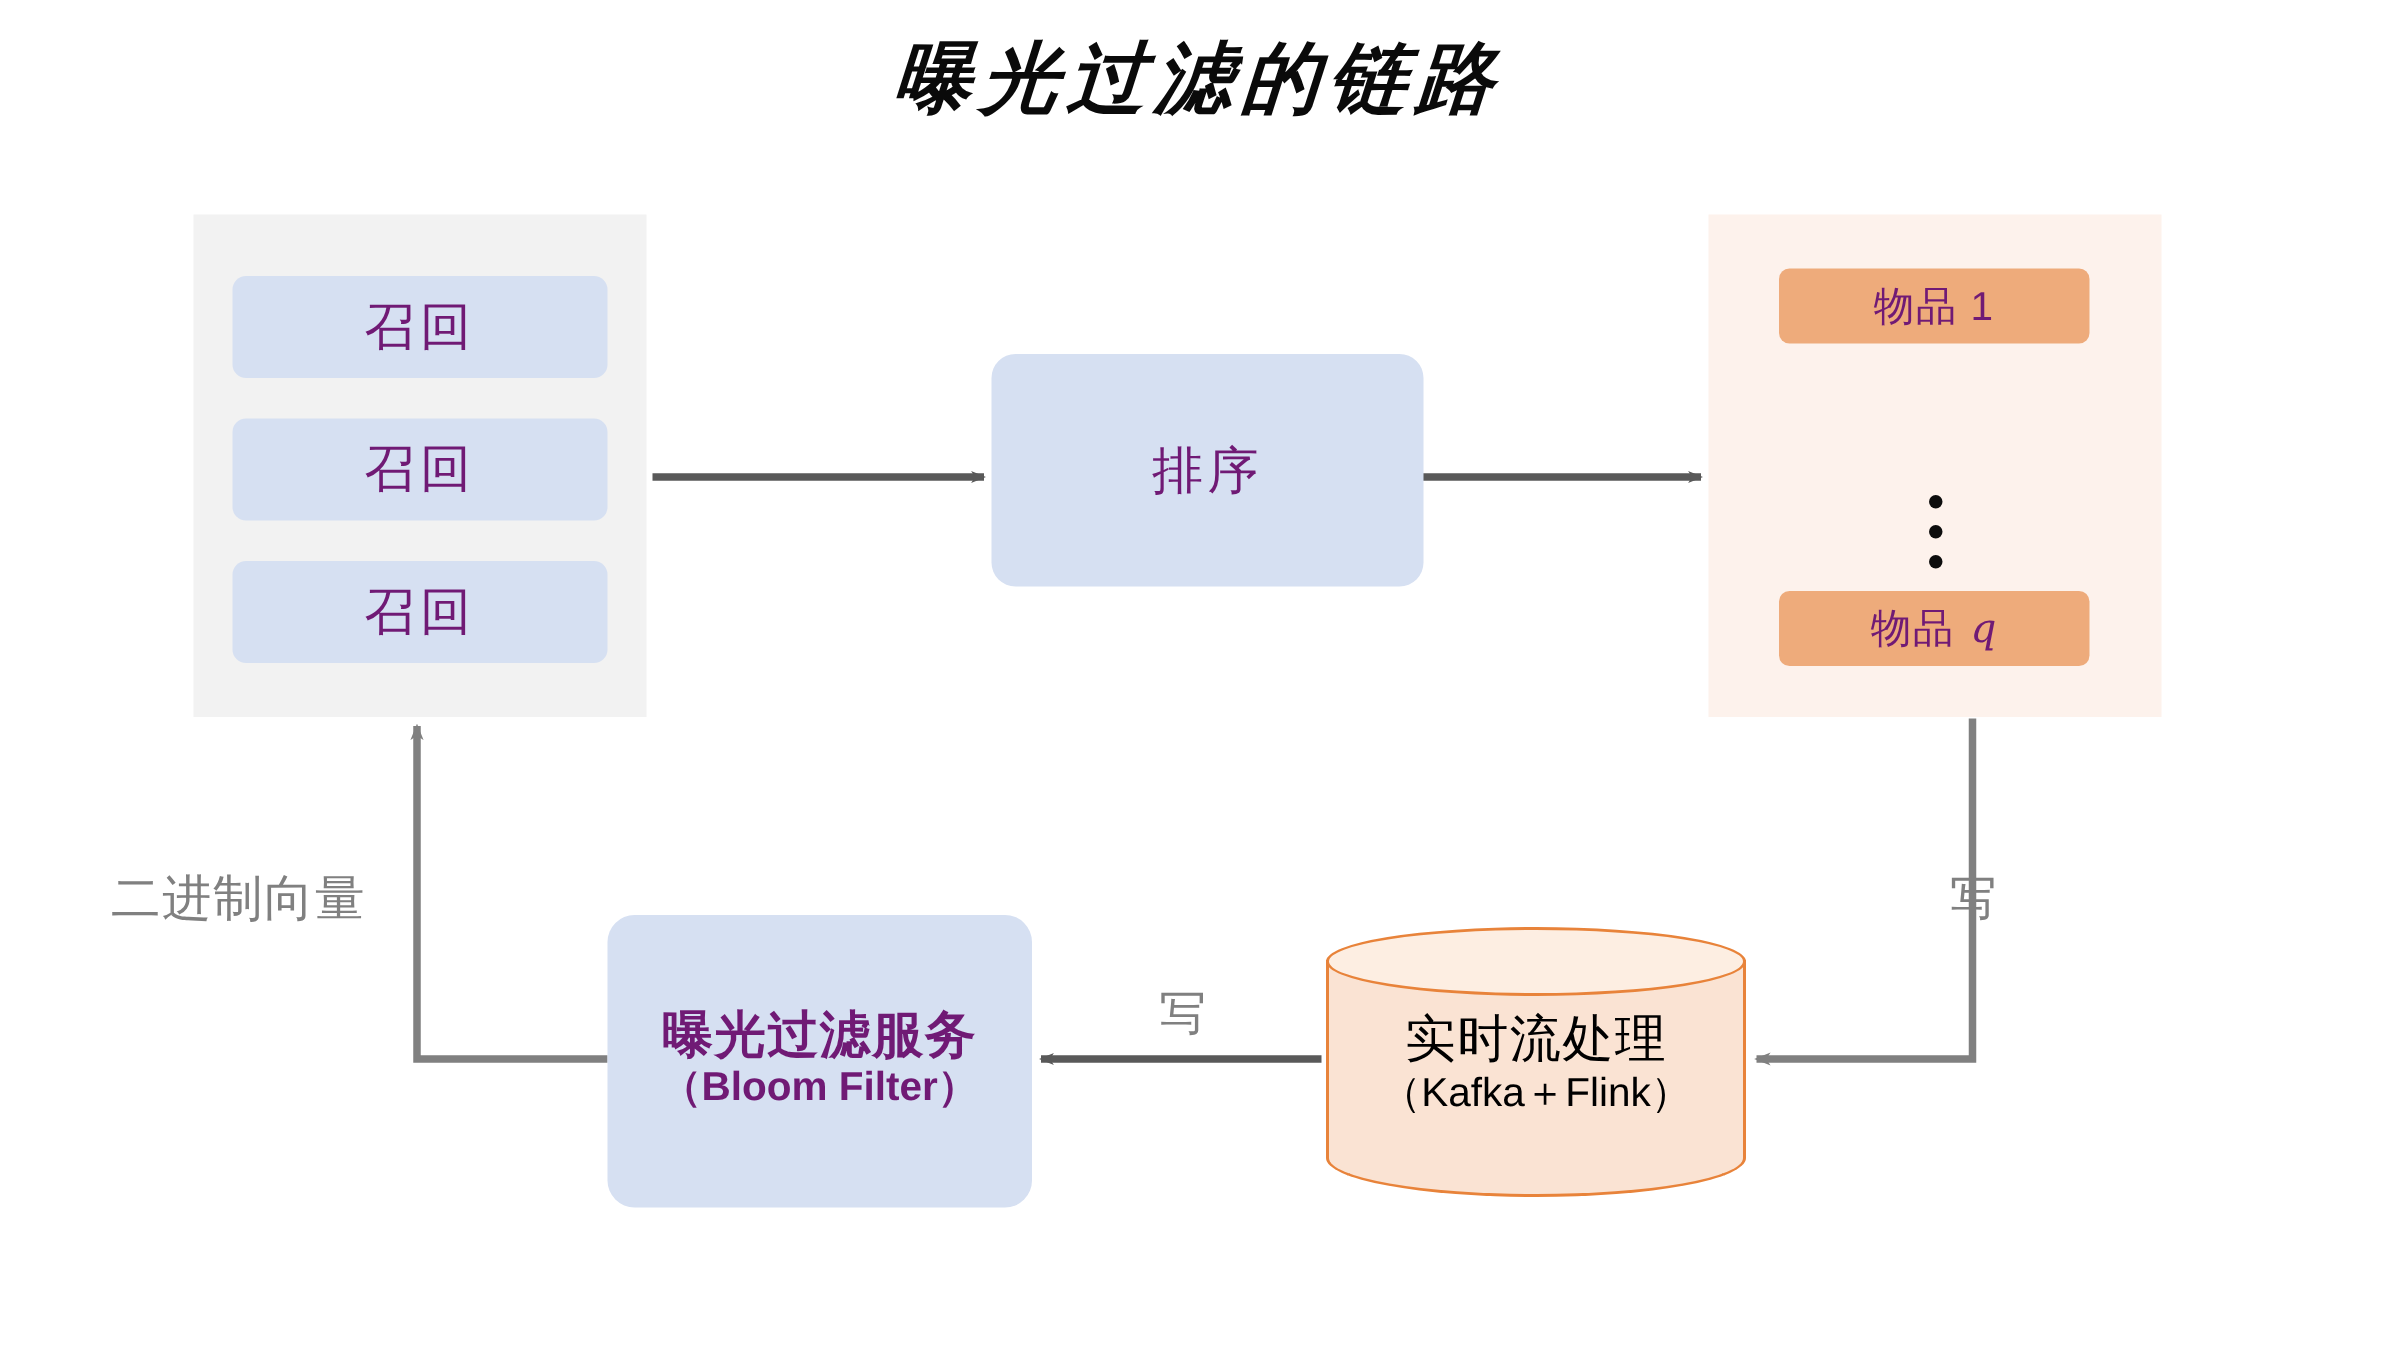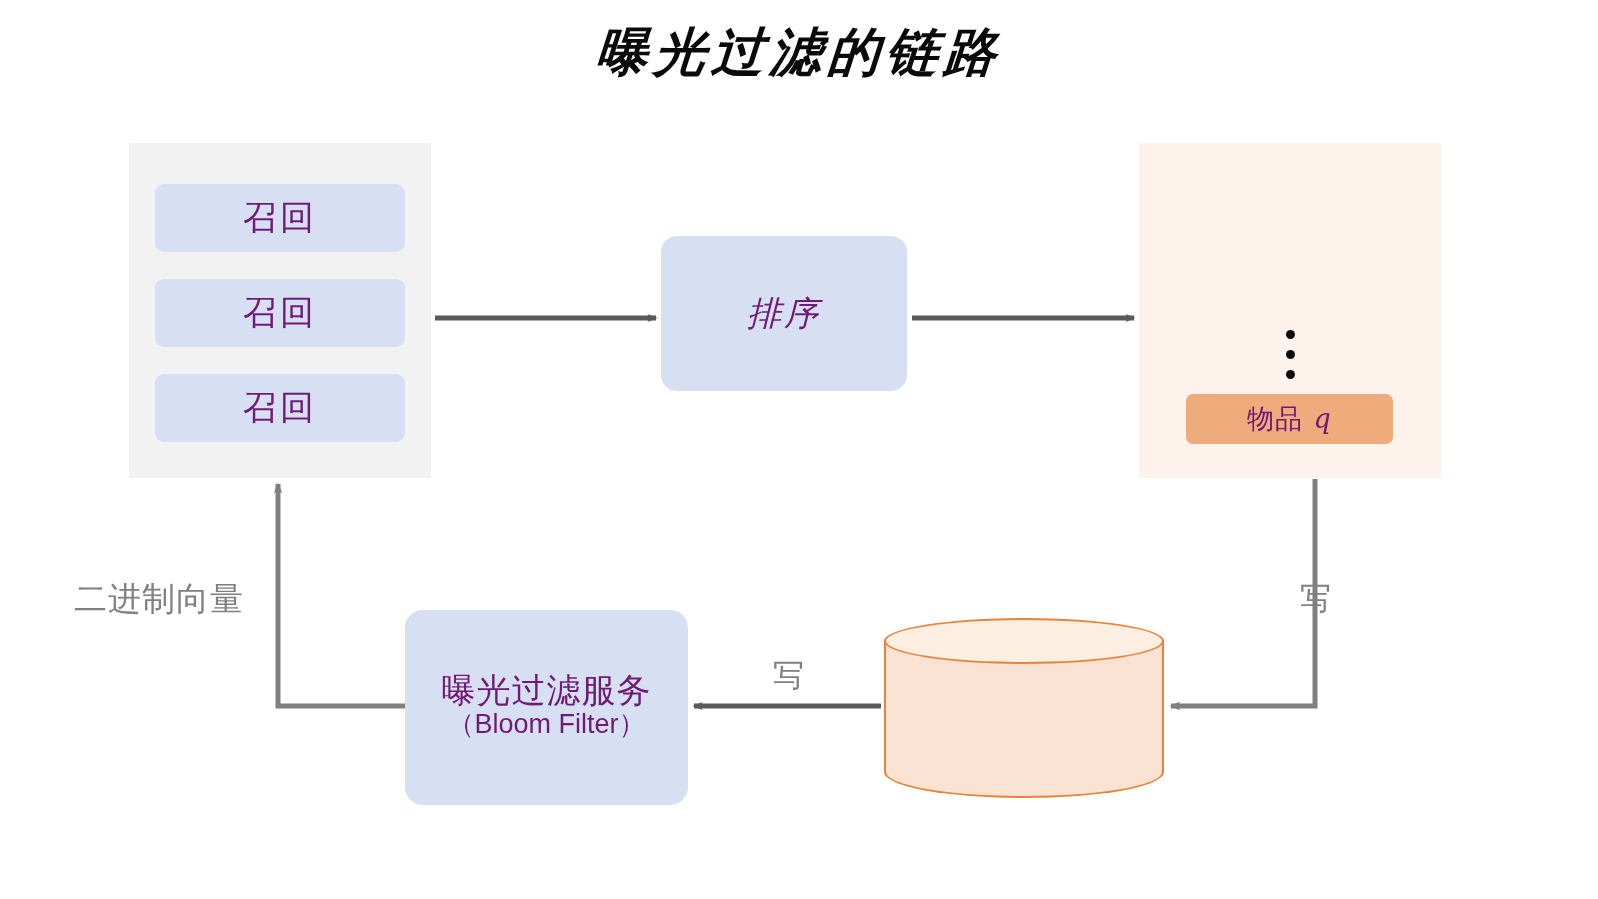--- a/index.html
+++ b/index.html
@@ -74,27 +74,26 @@
     font-size: 34px;
     letter-spacing: 3px;
   }
   #recall-1 { top: 184px; }
   #recall-2 { top: 279px; }
   #recall-3 { top: 374px; }
 
   #rank-box {
     left: 661px;
     top: 236px;
-    width: 246px;
+    width: 288px;
     height: 155px;
     background: #d6e0f2;
     border-radius: 16px;
     font-size: 34px;
     letter-spacing: 3px;
-    font-style: italic;
   }
 
   .item-box {
     left: 1186px;
     width: 207px;
     height: 50px;
     background: #eeab7b;
     border-radius: 7px;
     font-size: 27px;
     letter-spacing: 1px;
@@ -125,20 +124,21 @@
     background: #0d0d0d;
   }
 
   #bloom-box {
     left: 405px;
     top: 610px;
     width: 283px;
     height: 195px;
     background: #d6e0f2;
     border-radius: 18px;
+    font-weight: bold;
   }
   #bloom-box .line1 {
     font-size: 34px;
     letter-spacing: 1px;
     line-height: 1.05;
   }
   #bloom-box .line2 {
     font-size: 27px;
     letter-spacing: 0px;
     line-height: 1.25;
@@ -267,20 +267,23 @@
   <div class="node recall-box" id="recall-3">
     <span>召回</span>
   </div>
 
   <div class="node" id="rank-box">
     <span>排序</span>
   </div>
 
   <div class="panel" id="items-panel"></div>
 
+  <div class="node item-box" id="item-1">
+    <span>物品 1</span>
+  </div>
 
   <div id="ellipsis">
     <span class="dot"></span>
     <span class="dot"></span>
     <span class="dot"></span>
   </div>
 
   <div class="node item-box" id="item-q">
     <span>
       <span>物品 </span><span class="italic-var">q</span>
@@ -288,19 +291,23 @@
   </div>
 
   <div class="node" id="bloom-box">
     <div class="line1">曝光过滤服务</div>
     <div class="line2">（Bloom Filter）</div>
   </div>
 
   <div id="stream-cyl">
     <div class="cyl-body"></div>
     <div class="cyl-top"></div>
+    <div class="cyl-label">
+      <div class="line1">实时流处理</div>
+      <div class="line2">（Kafka＋Flink）</div>
+    </div>
   </div>
 
   <div class="edge-label" id="label-binary-vector">二进制向量</div>
   <div class="edge-label" id="label-write-left">写</div>
   <div class="edge-label" id="label-write-right">写</div>
 
 </div>
 
 </body></html>

